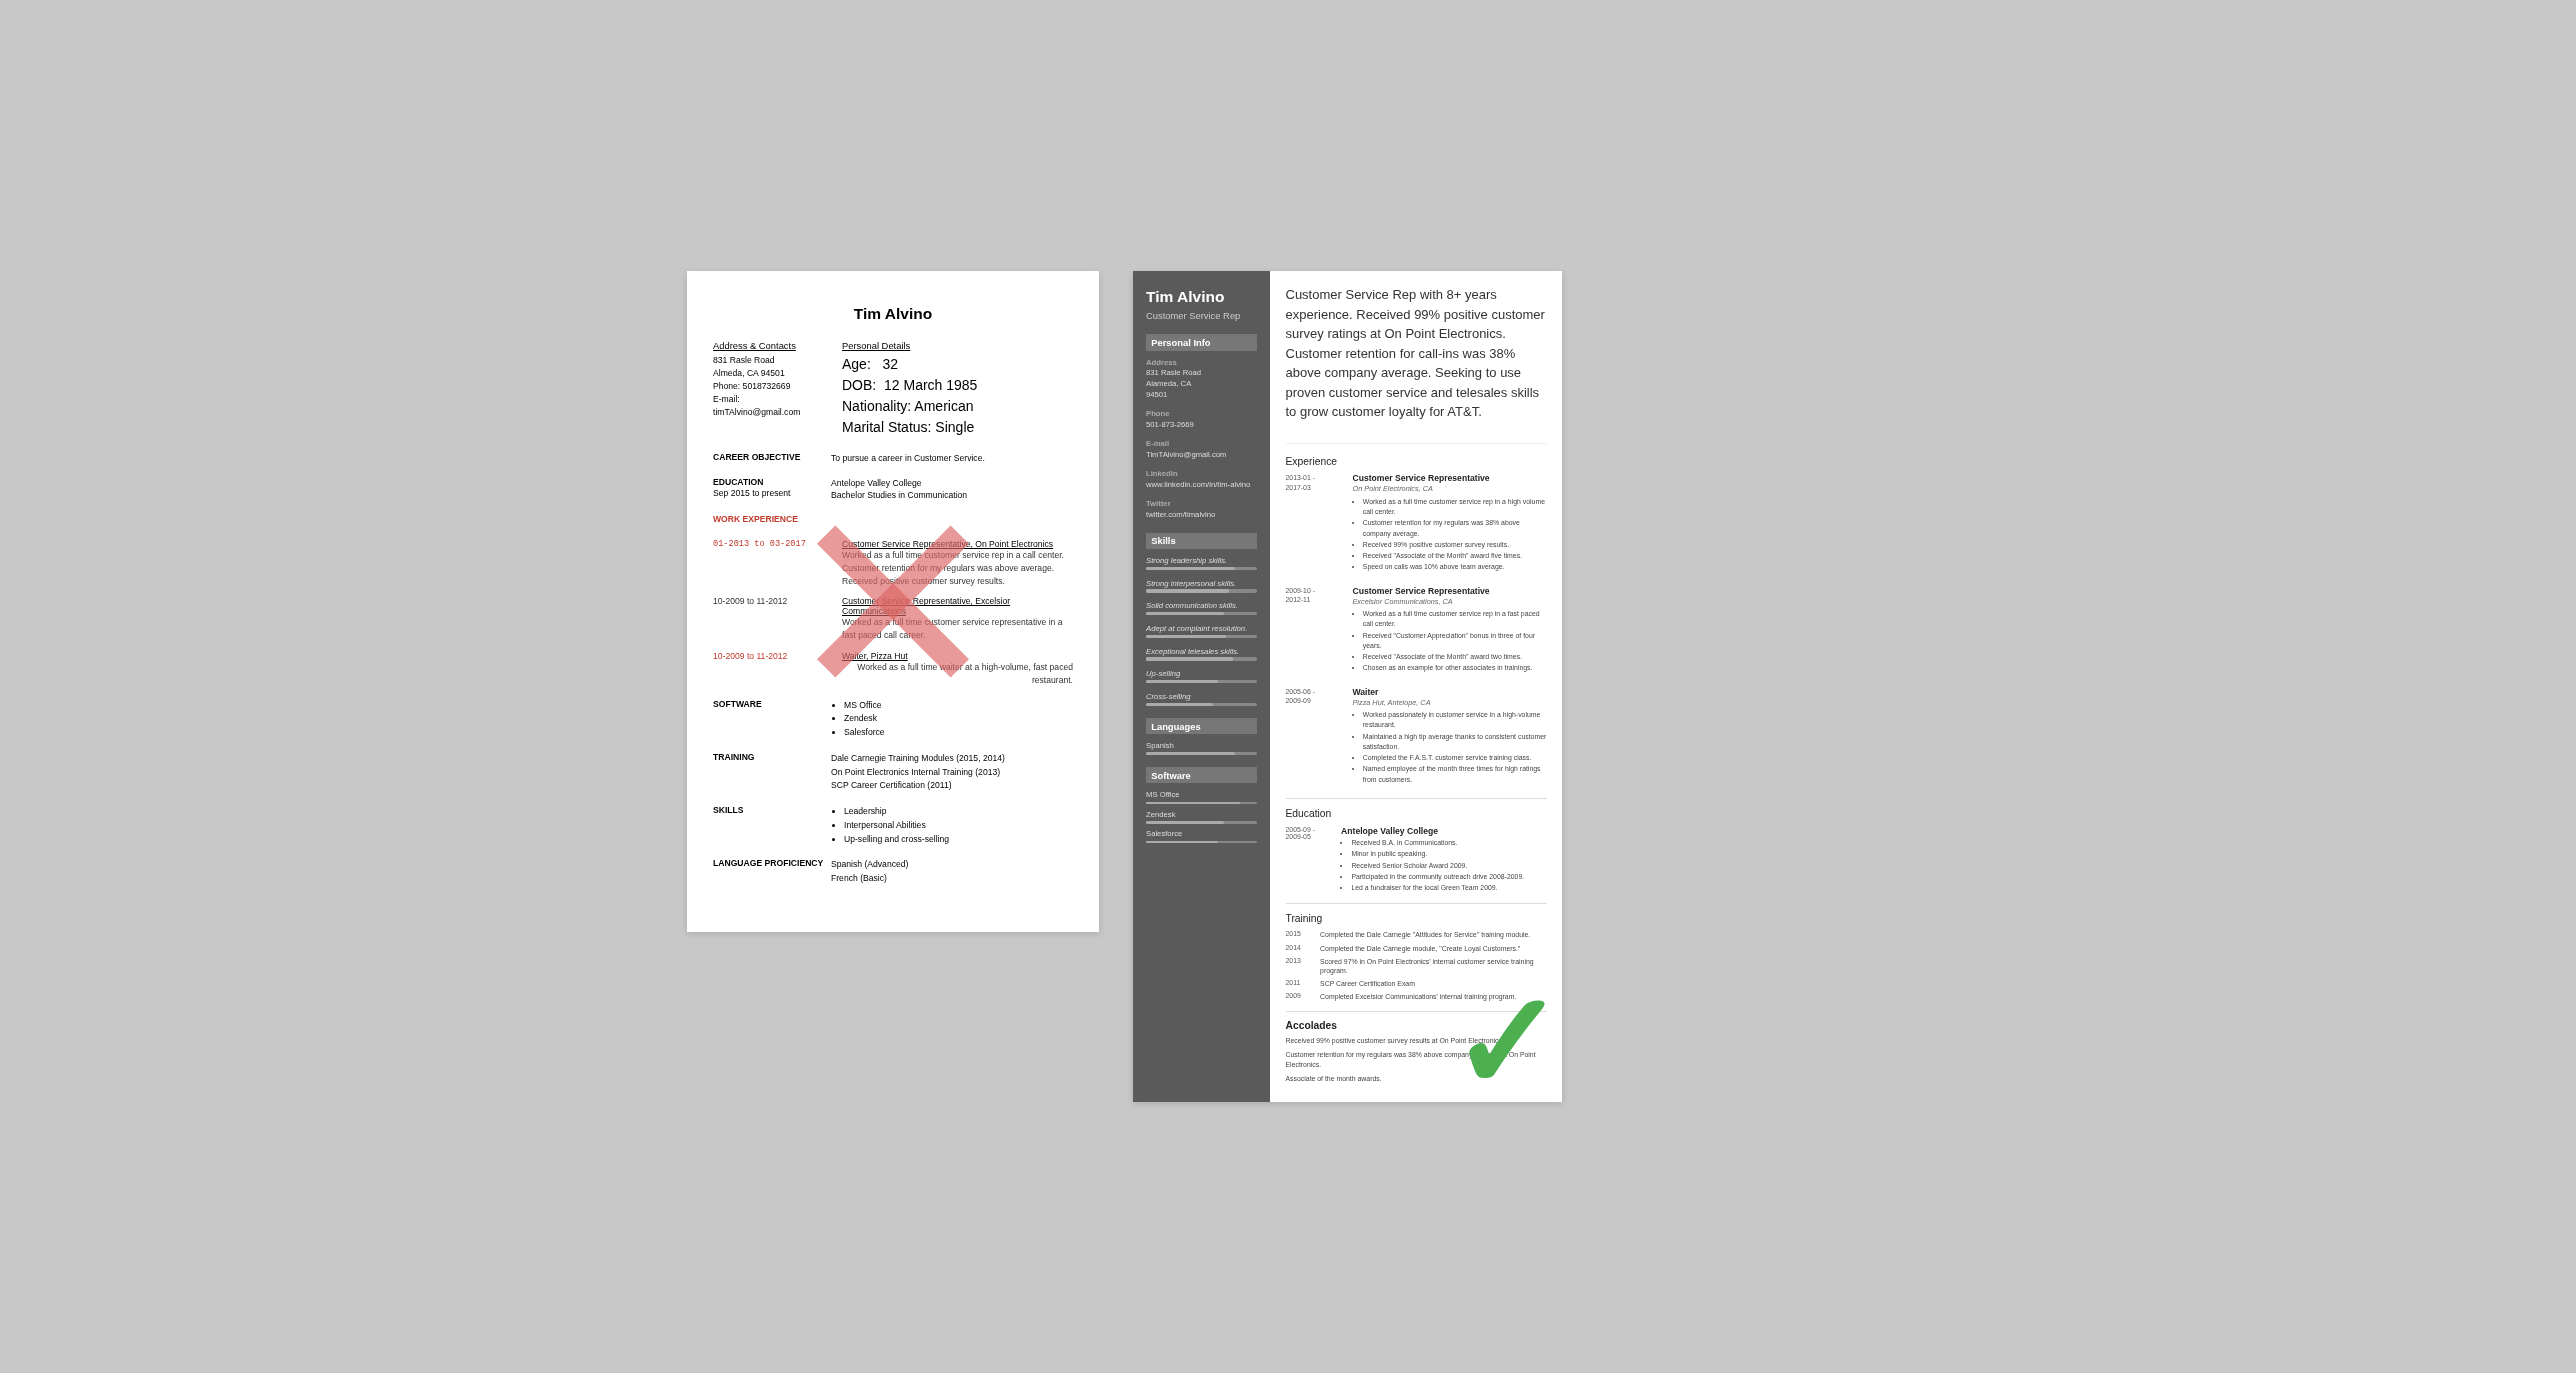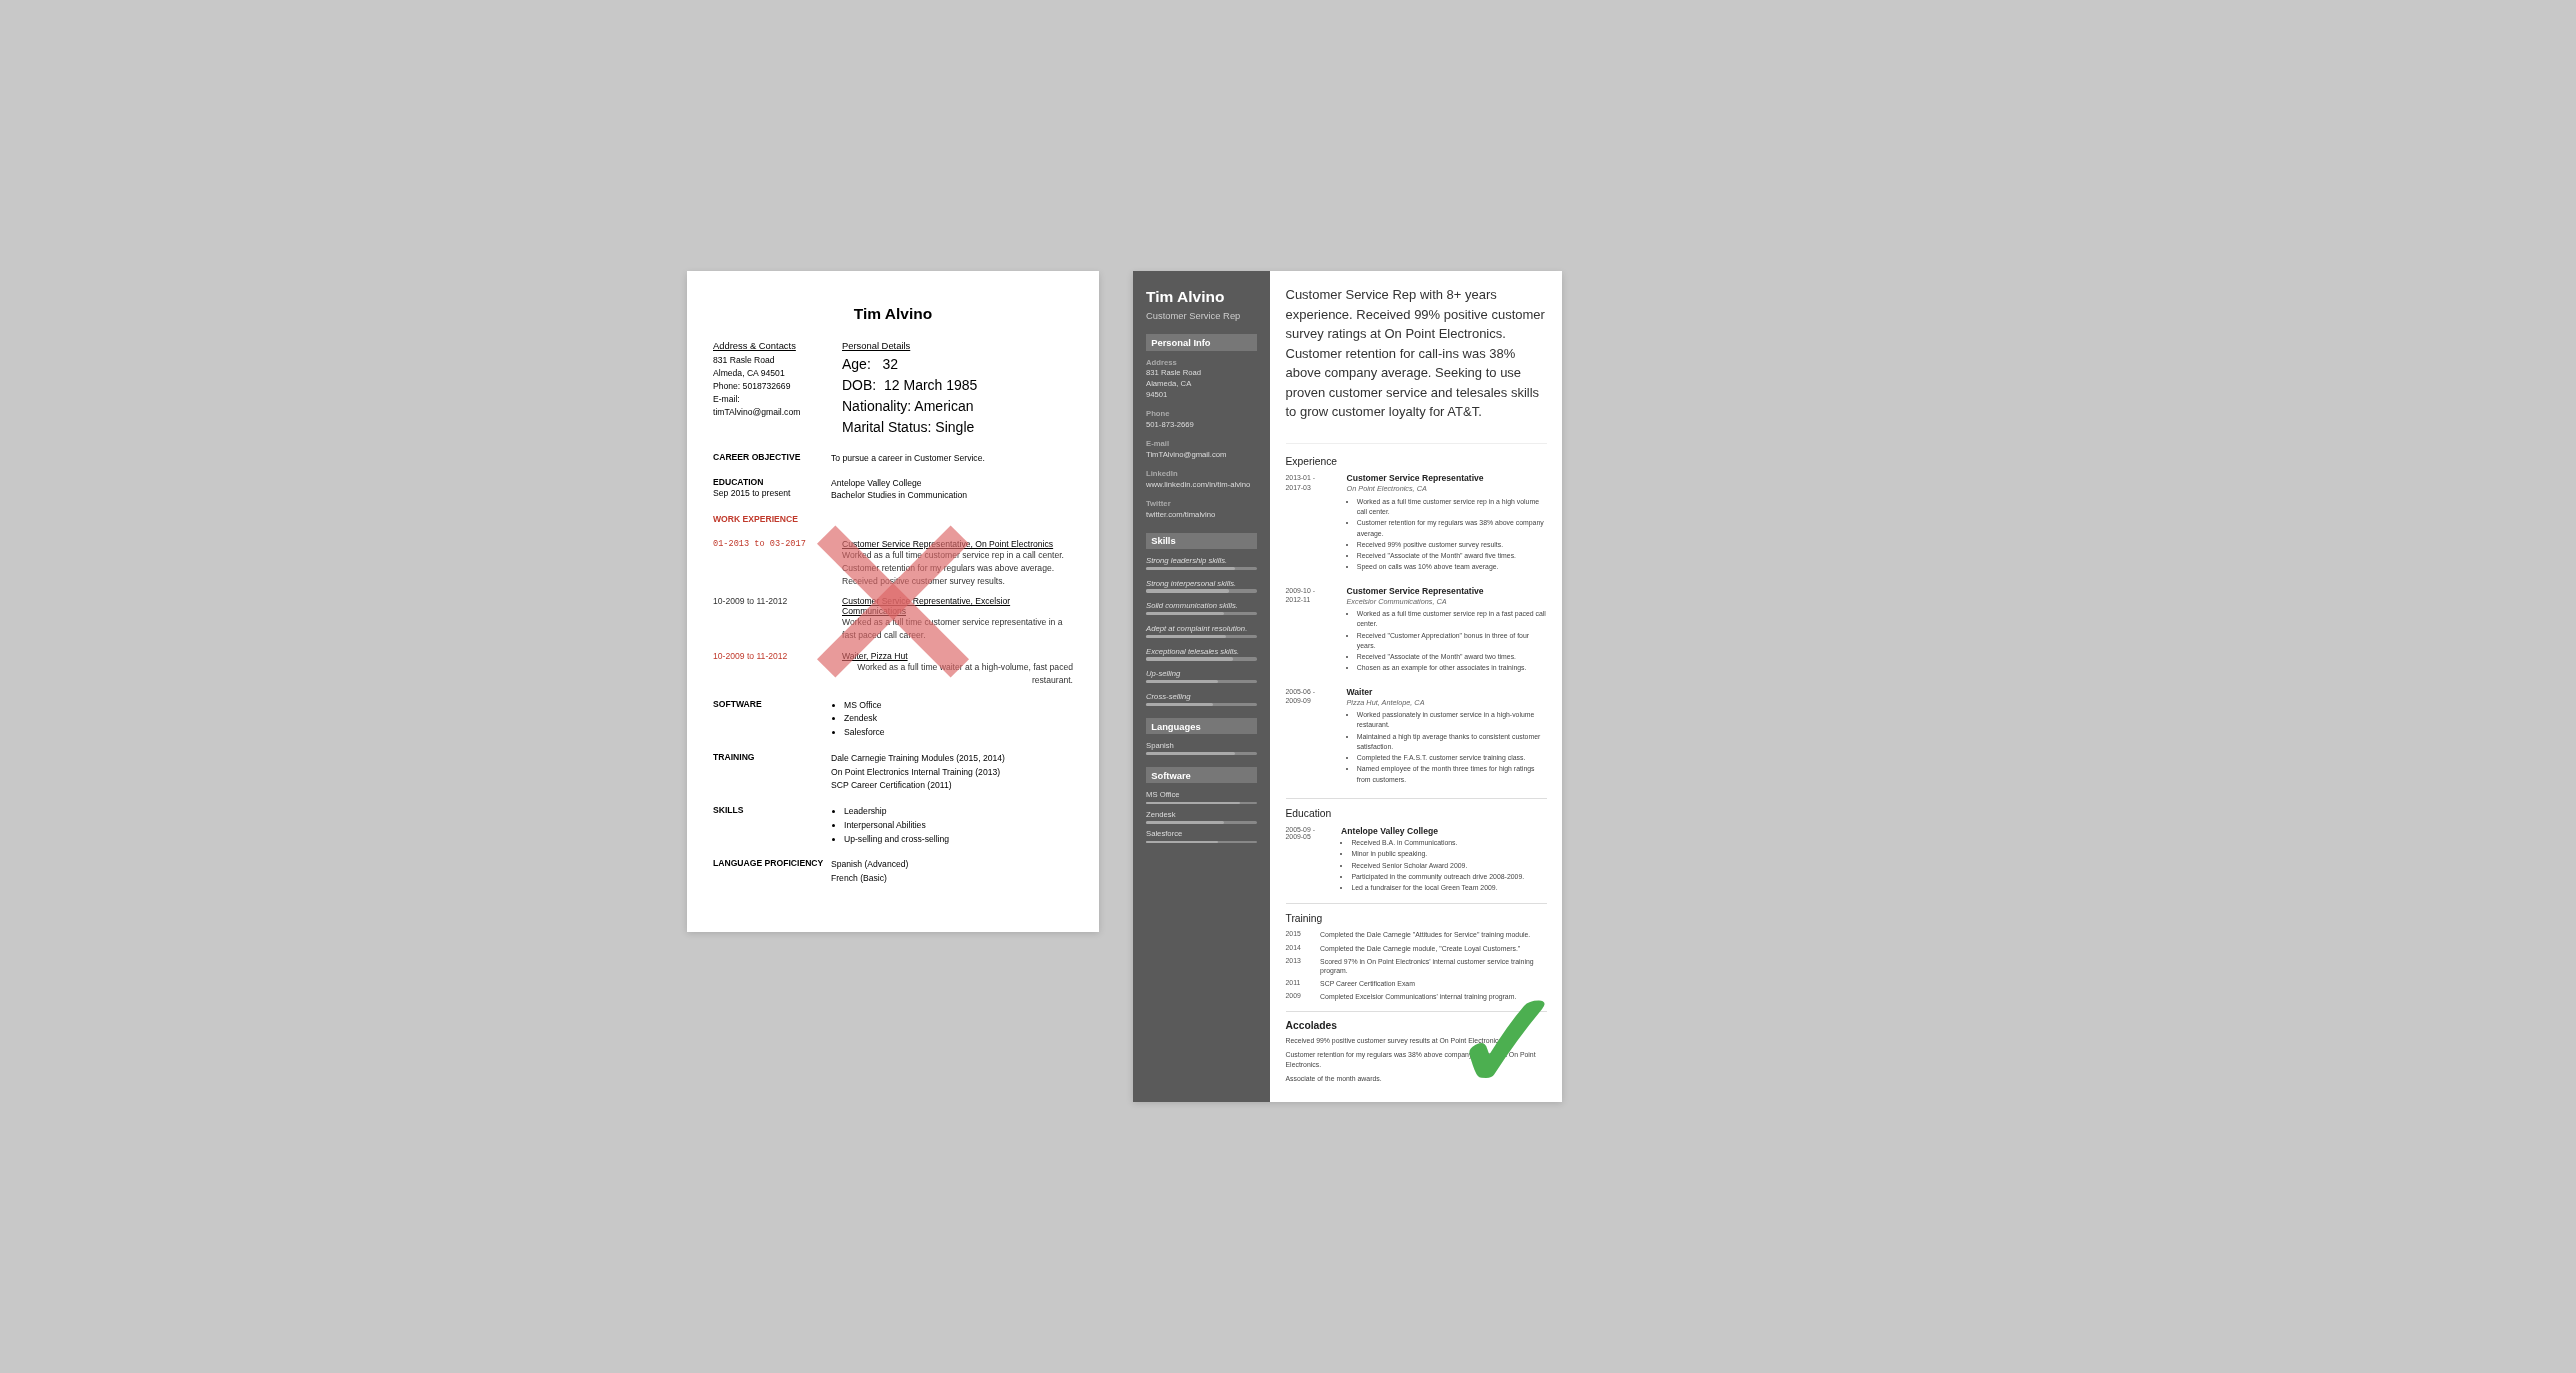--- a/index.html
+++ b/index.html
@@ -273,21 +273,21 @@
     }
     .good-main-section-title {
       font-size: 10.3px;
       font-weight: normal;
       color: #222;
       margin-bottom: 6.9px;
       margin-top: 1.7px;
     }
     .good-exp-item {
       display: flex;
-      gap: 14px;
+      gap: 20px;
       margin-bottom: 12px;
     }
     .good-exp-dates {
       width: 47px;
       flex-shrink: 0;
       font-size: 6.9px;
       color: #555;
       line-height: 1.4;
     }
     .good-exp-content {

